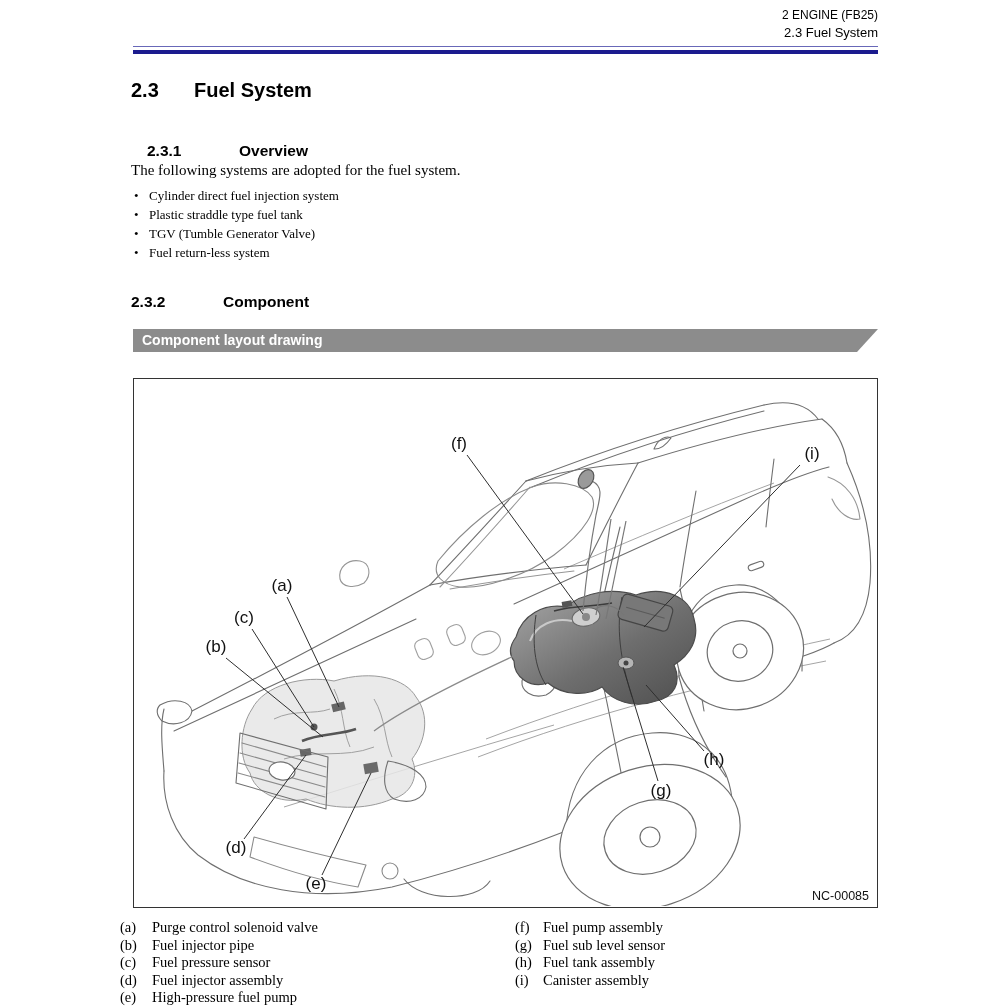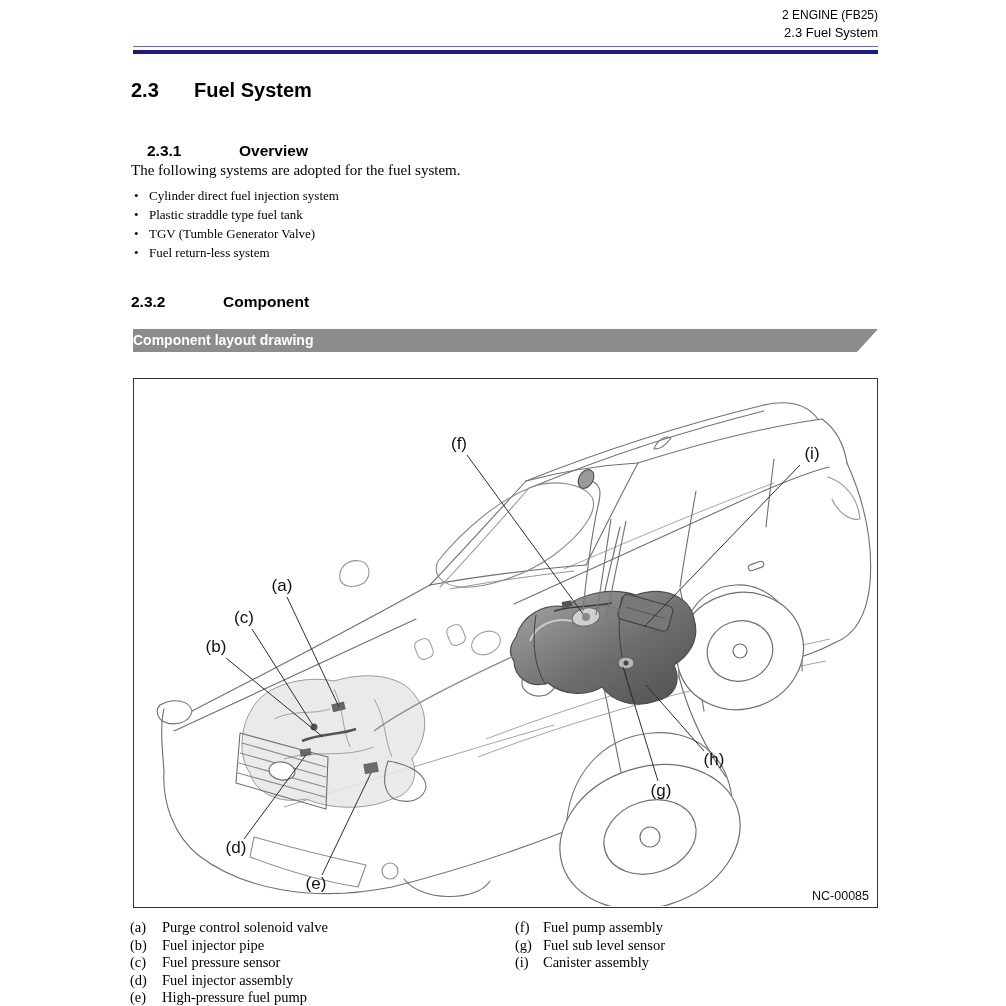--- a/index.html
+++ b/index.html
@@ -25,33 +25,33 @@
   .body-text{position:absolute;top:146px;left:131px;width:748px;
              font-family:"Liberation Serif",serif;font-size:15px;line-height:18px;}
   .bullets{position:absolute;top:186px;left:131px;margin:0;padding:0;list-style:none;
            font-family:"Liberation Serif",serif;font-size:13px;}
   .bullets li{position:relative;padding-left:18px;line-height:19px;}
   .bullets li::before{content:"\2022";position:absolute;left:3px;top:0;}
 
   
   .banner{position:absolute;top:329px;left:133px;width:745px;height:23px;background:#8c8c8c;
           clip-path:polygon(0 0,100% 0,calc(100% - 21px) 100%,0 100%);}
-  .banner span{display:block;padding-left:0;line-height:23px;color:#fff;
+  .banner span{display:block;padding-left:9px;line-height:23px;color:#fff;
                font-size:14px;font-weight:bold;}
 
   
   .figure-box{position:absolute;top:378px;left:133px;width:745px;height:530px;
               border:1.5px solid #333;box-sizing:border-box;background:#fff;}
   .figure-box svg{display:block;}
 
   
   .legend{position:absolute;top:919px;left:0;width:1006px;
           font-family:"Liberation Serif",serif;font-size:14.5px;}
   .legend-col{position:absolute;top:0;}
-  .legend-col.left{left:130px;width:380px;}
+  .legend-col.left{left:120px;width:380px;}
   .legend-col.right{left:515px;width:380px;}
   .legend-row{line-height:17.6px;white-space:nowrap;}
   .legend-letter{display:inline-block;width:32px;}
   .legend-col.right .legend-letter{width:28px;}
 </style>
 </head>
 <body>
 
 <div class="page">
 
@@ -244,17 +244,18 @@
     <div class="legend-col left">
       <div class="legend-row"><span class="legend-letter">(a)</span><span>Purge control solenoid valve</span></div>
       <div class="legend-row"><span class="legend-letter">(b)</span><span>Fuel injector pipe</span></div>
       <div class="legend-row"><span class="legend-letter">(c)</span><span>Fuel pressure sensor</span></div>
       <div class="legend-row"><span class="legend-letter">(d)</span><span>Fuel injector assembly</span></div>
       <div class="legend-row"><span class="legend-letter">(e)</span><span>High-pressure fuel pump</span></div>
     </div>
     <div class="legend-col right">
       <div class="legend-row"><span class="legend-letter">(f)</span><span>Fuel pump assembly</span></div>
       <div class="legend-row"><span class="legend-letter">(g)</span><span>Fuel sub level sensor</span></div>
+      <div class="legend-row"><span class="legend-letter">(h)</span><span>Fuel tank assembly</span></div>
       <div class="legend-row"><span class="legend-letter">(i)</span><span>Canister assembly</span></div>
     </div>
   </div>
 
 </div>
 
 </body></html>

